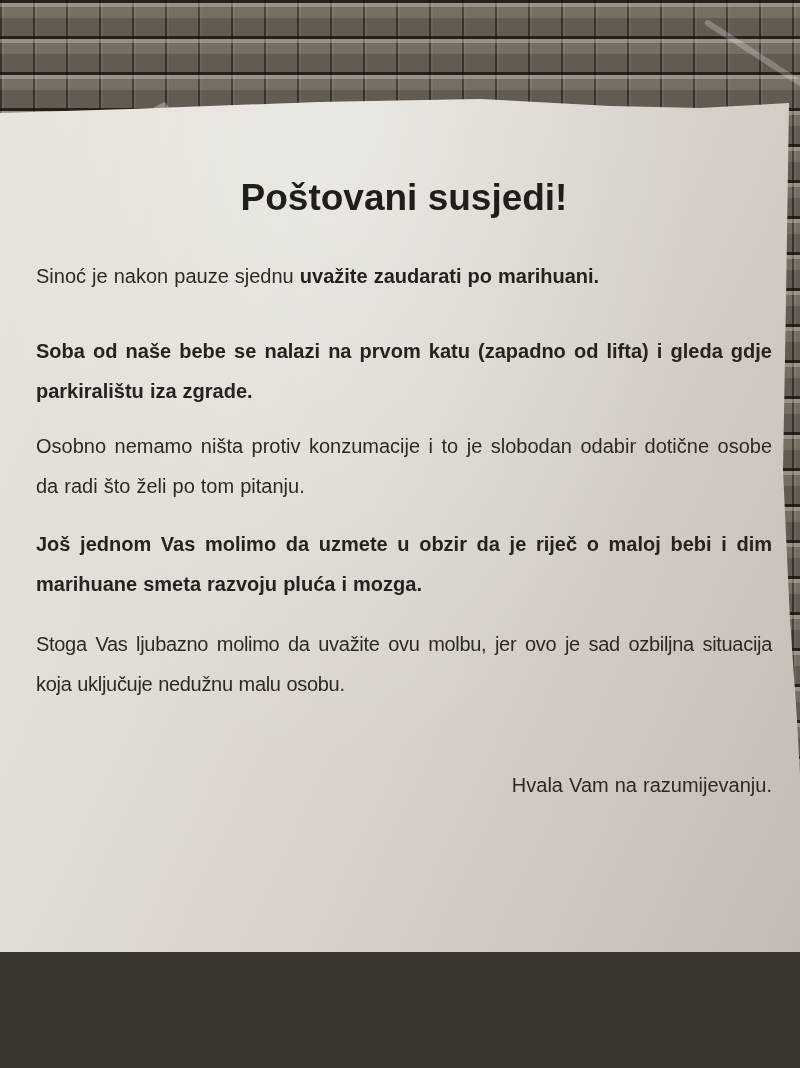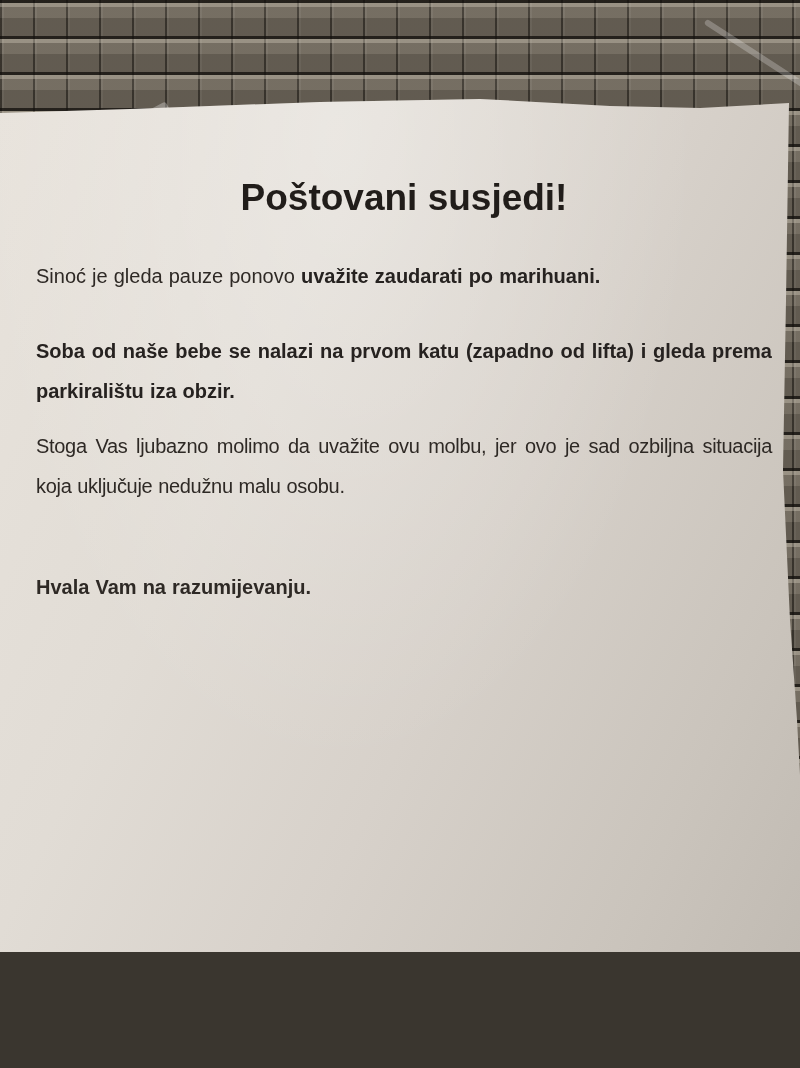--- a/index.html
+++ b/index.html
@@ -57,43 +57,45 @@
     color:#2e2925;
   }
   .para .b{font-weight:700;color:#262220;}
   .p1{margin-bottom:35px;}
   .p2{margin-bottom:5px;letter-spacing:0.1px;}
   .p3{margin-bottom:15px;font-weight:700;color:#262220;}
   .p4{margin-bottom:18px;}
   .p5{margin-bottom:19px;letter-spacing:-0.2px;}
   .p6{margin-bottom:20px;font-weight:700;color:#262220;}
   .p7{margin-bottom:61px;letter-spacing:-0.3px;}
-  .closing{text-align:left;font-weight:bold;}
+  .closing{text-align:right;}
 </style>
 </head>
 <body>
 
 <div class="stage">
   <div class="mesh"></div>
   <div class="streak s1"></div>
   <div class="streak s2"></div>
   <div class="streak s3"></div>
 
   <div class="paper">
     <div class="content">
 
       <h1 class="title">Poštovani susjedi!</h1>
 
-      <p class="para p1"><span>Sinoć je gleda pauze ponovo </span><span class="b">uvažite zaudarati po marihuani.</span></p>
+      <p class="para p1"><span>Sinoć je nakon pauze sjednu </span><span class="b">uvažite zaudarati po marihuani.</span></p>
 
 
-      <p class="para p3"><span>Soba od naše bebe se nalazi na prvom katu (zapadno od lifta) i gleda prema parkiralištu iza obzir.</span></p>
+      <p class="para p3"><span>Soba od naše bebe se nalazi na prvom katu (zapadno od lifta) i gleda gdje parkiralištu iza zgrade.</span></p>
+
+      <p class="para p4"><span>Osobno nemamo ništa protiv konzumacije i to je slobodan odabir dotične osobe da radi što želi po tom pitanju.</span></p>
 
 
-
+      <p class="para p6"><span>Još jednom Vas molimo da uzmete u obzir da je riječ o maloj bebi i dim marihuane smeta razvoju pluća i mozga.</span></p>
 
       <p class="para p7"><span>Stoga Vas ljubazno molimo da uvažite ovu molbu, jer ovo je sad ozbiljna situacija koja uključuje nedužnu malu osobu.</span></p>
 
       <p class="para closing">Hvala Vam na razumijevanju.</p>
 
     </div>
   </div>
 </div>
 
 </body></html>

